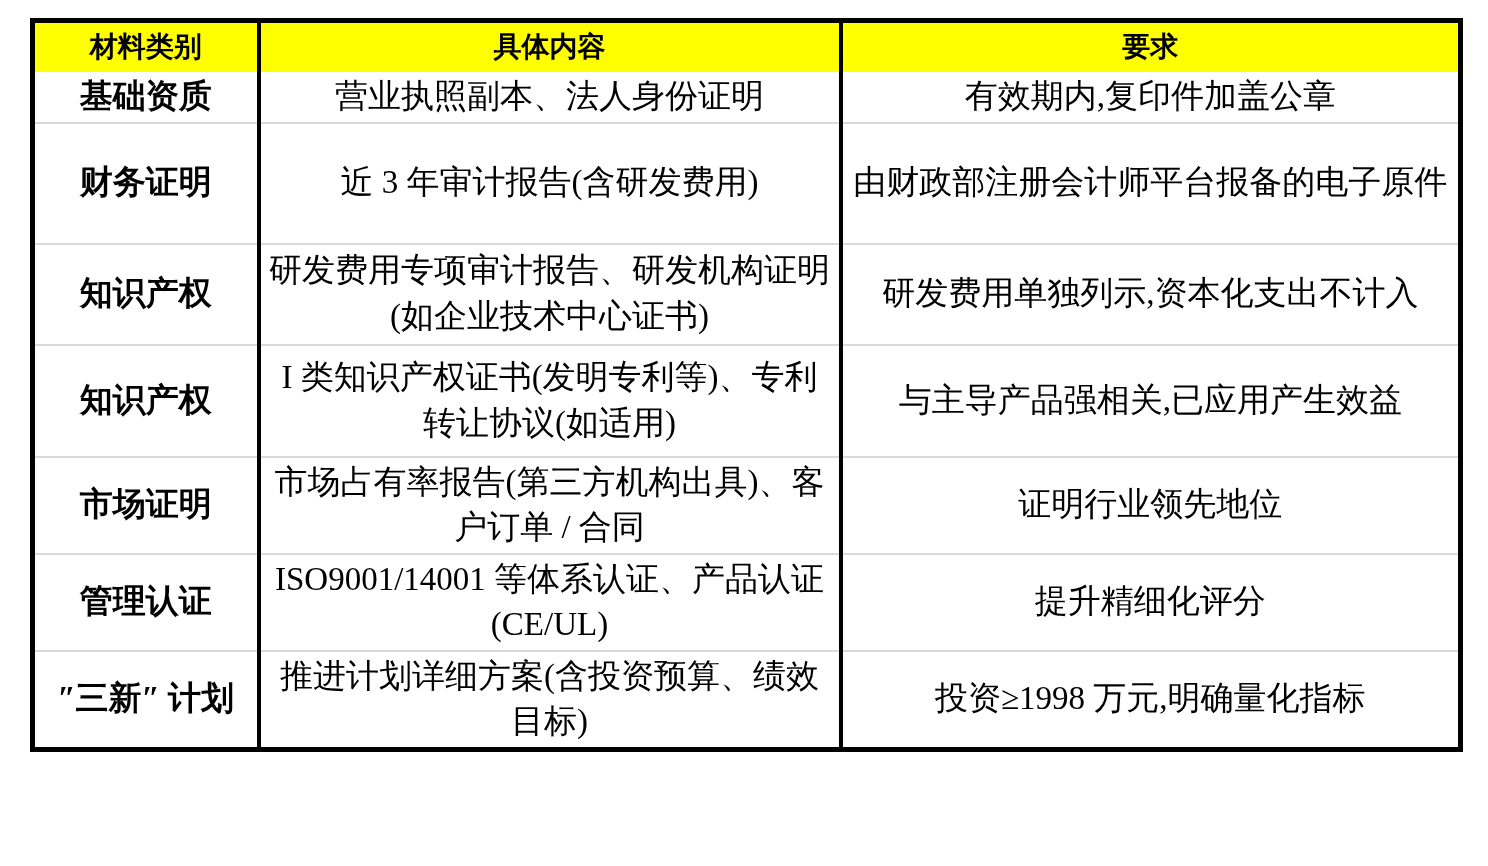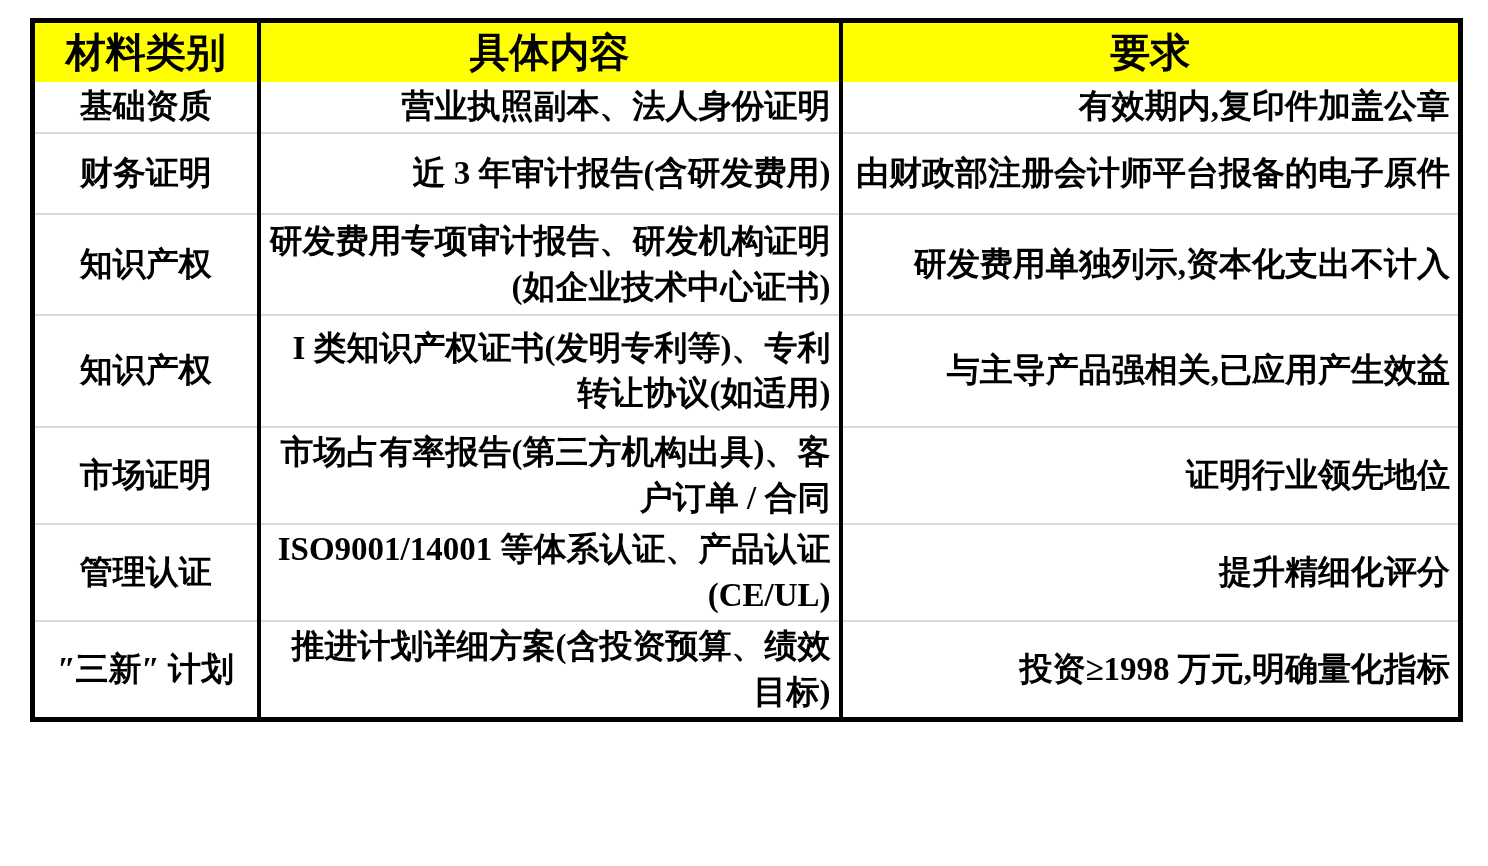--- a/index.html
+++ b/index.html
@@ -42,36 +42,35 @@
   
   table.materials tr + tr th,
   table.materials tr + tr td {
     border-top: 2px solid #D9D9D9;
   }
 
   table.materials thead th {
     background: #FFFF00;
     font-weight: bold;
     text-align: center;
-    font-size: 40px;
+    font-size: 28px;
   }
   td.cat {
     font-weight: bold;
     text-align: center;
     margin-top: 13px;
   }
   td.content, td.req {
-    text-align: right;
-    font-weight: bold;
+    text-align: center;
   }
 
   
   tr.hrow   { height: 51px; }
   tr.r0     { height: 51px; }
-  tr.r1     { height: 81px; }
+  tr.r1     { height: 121px; }
   tr.r2     { height: 101px; }
   tr.r3     { height: 112px; }
   tr.r4     { height: 79px; }
   tr.r5     { height: 95px; }
   tr.r6     { height: 71px; }
   tr.r7     { height: 96px; }
 </style>
 </head>
 <body>
 

